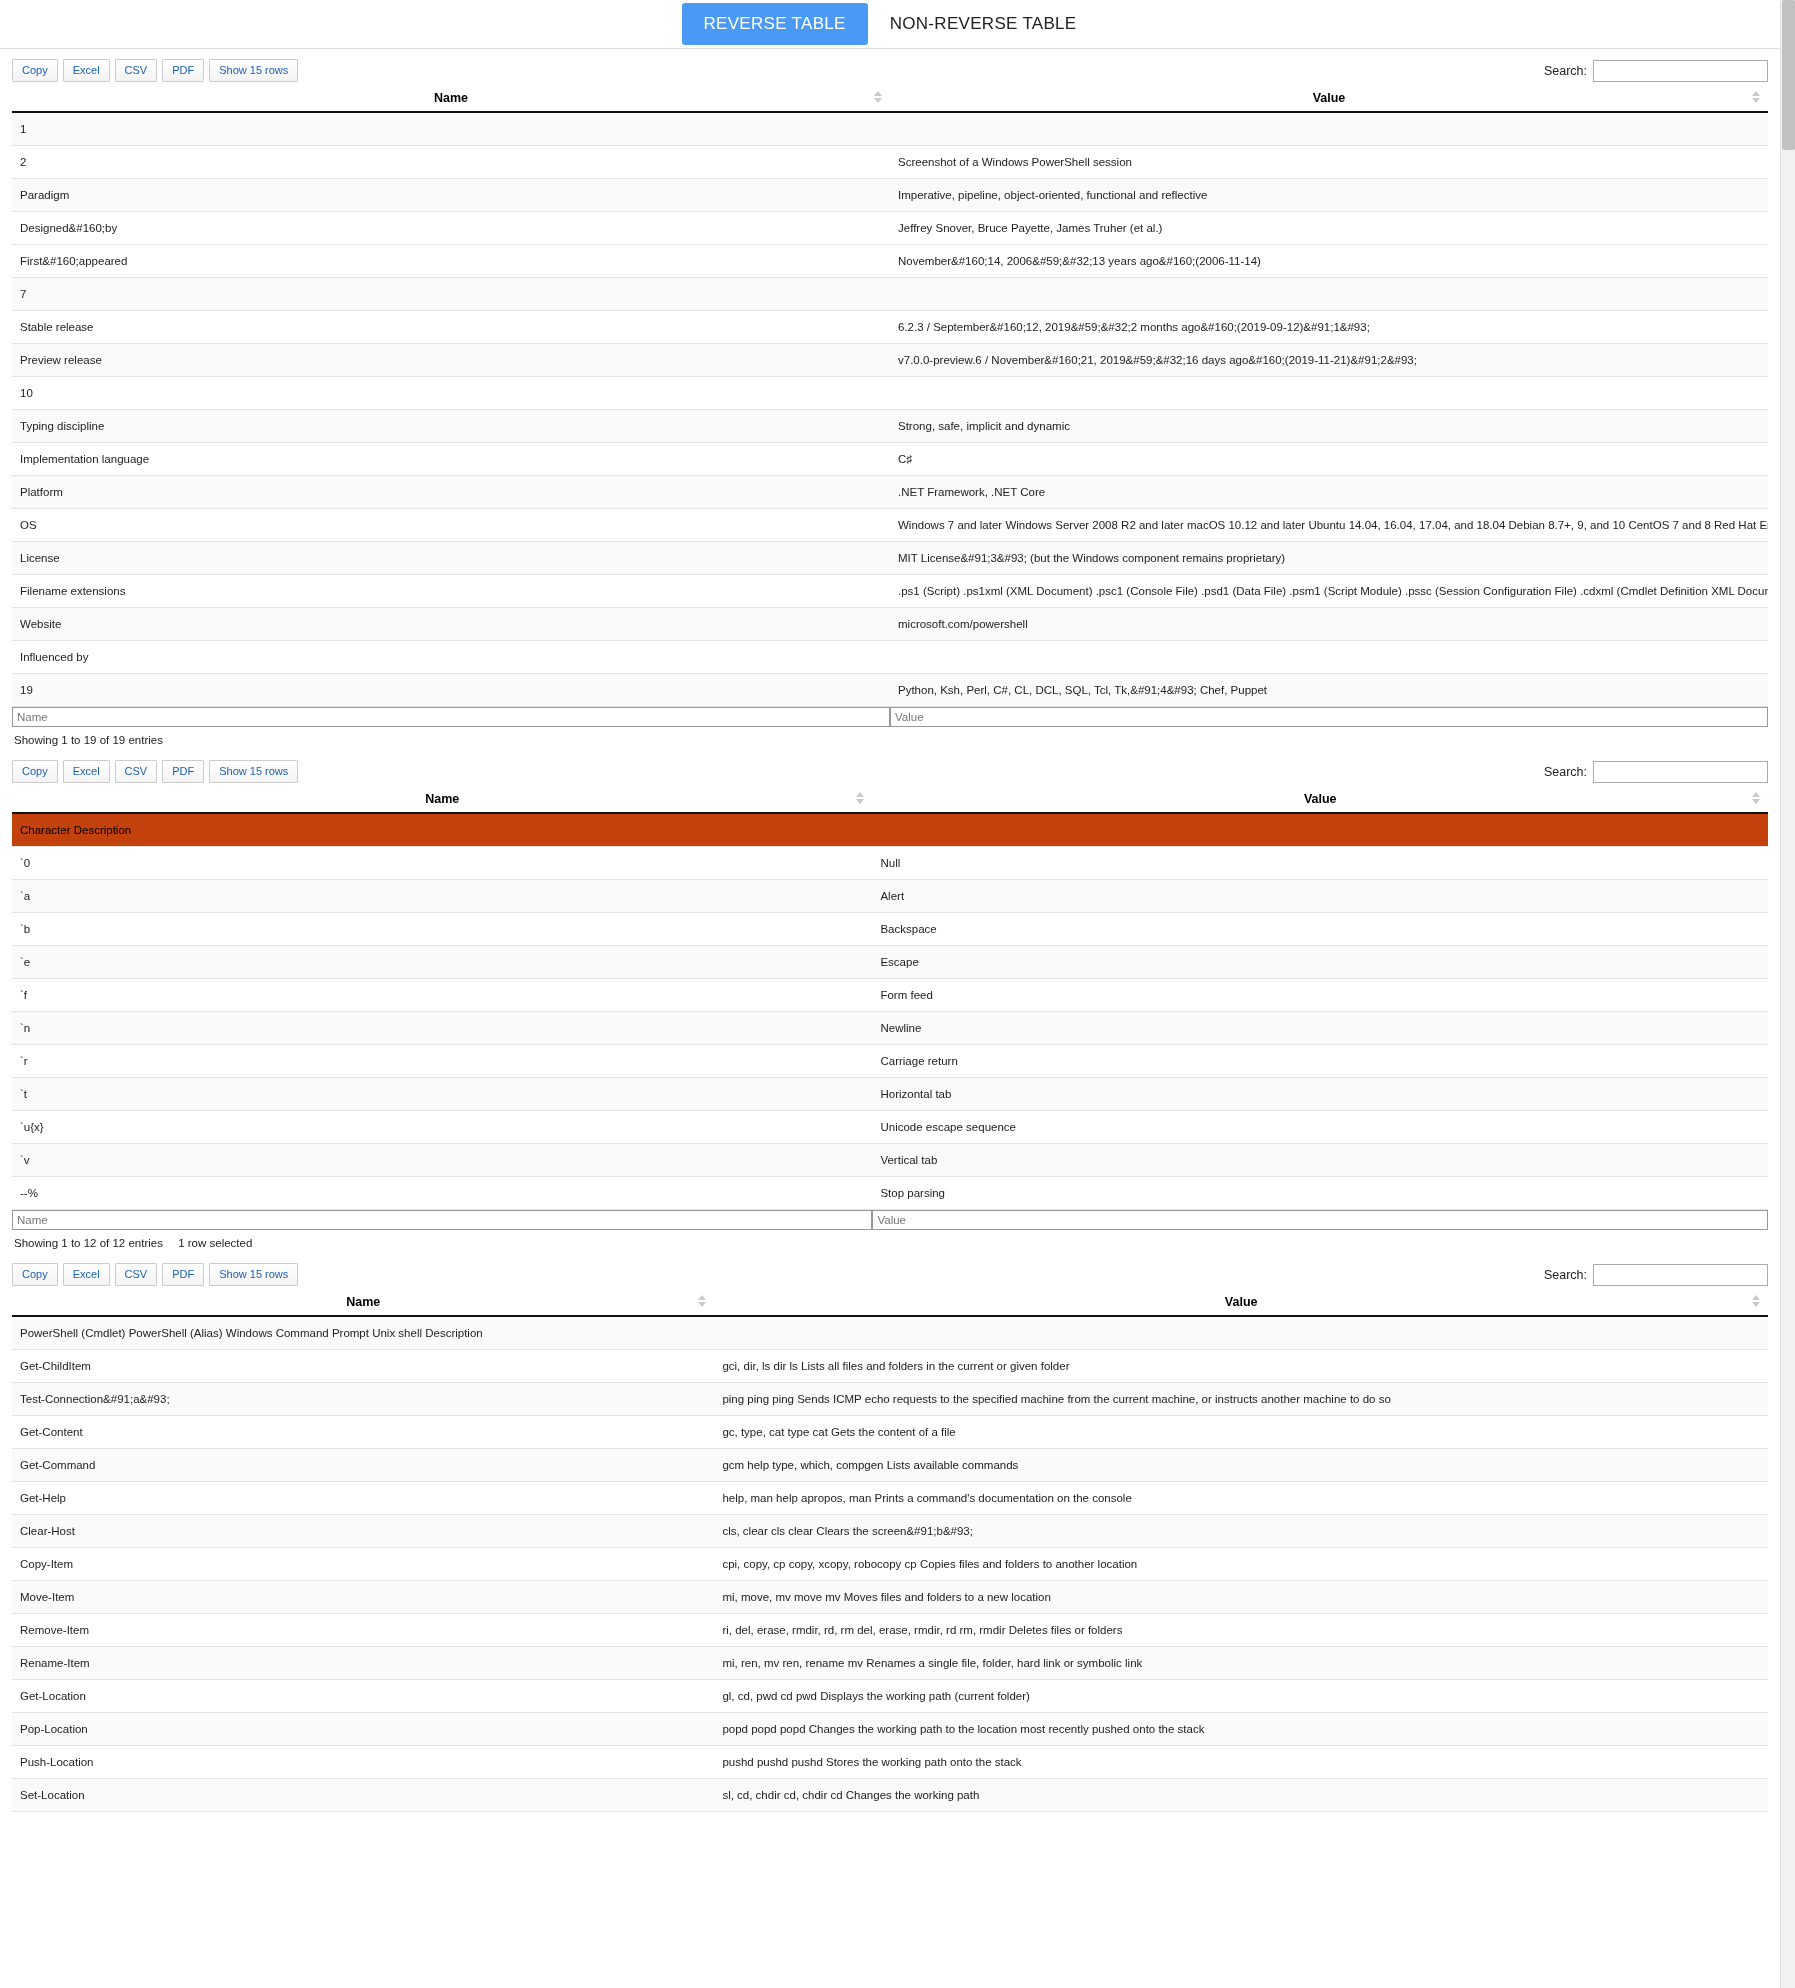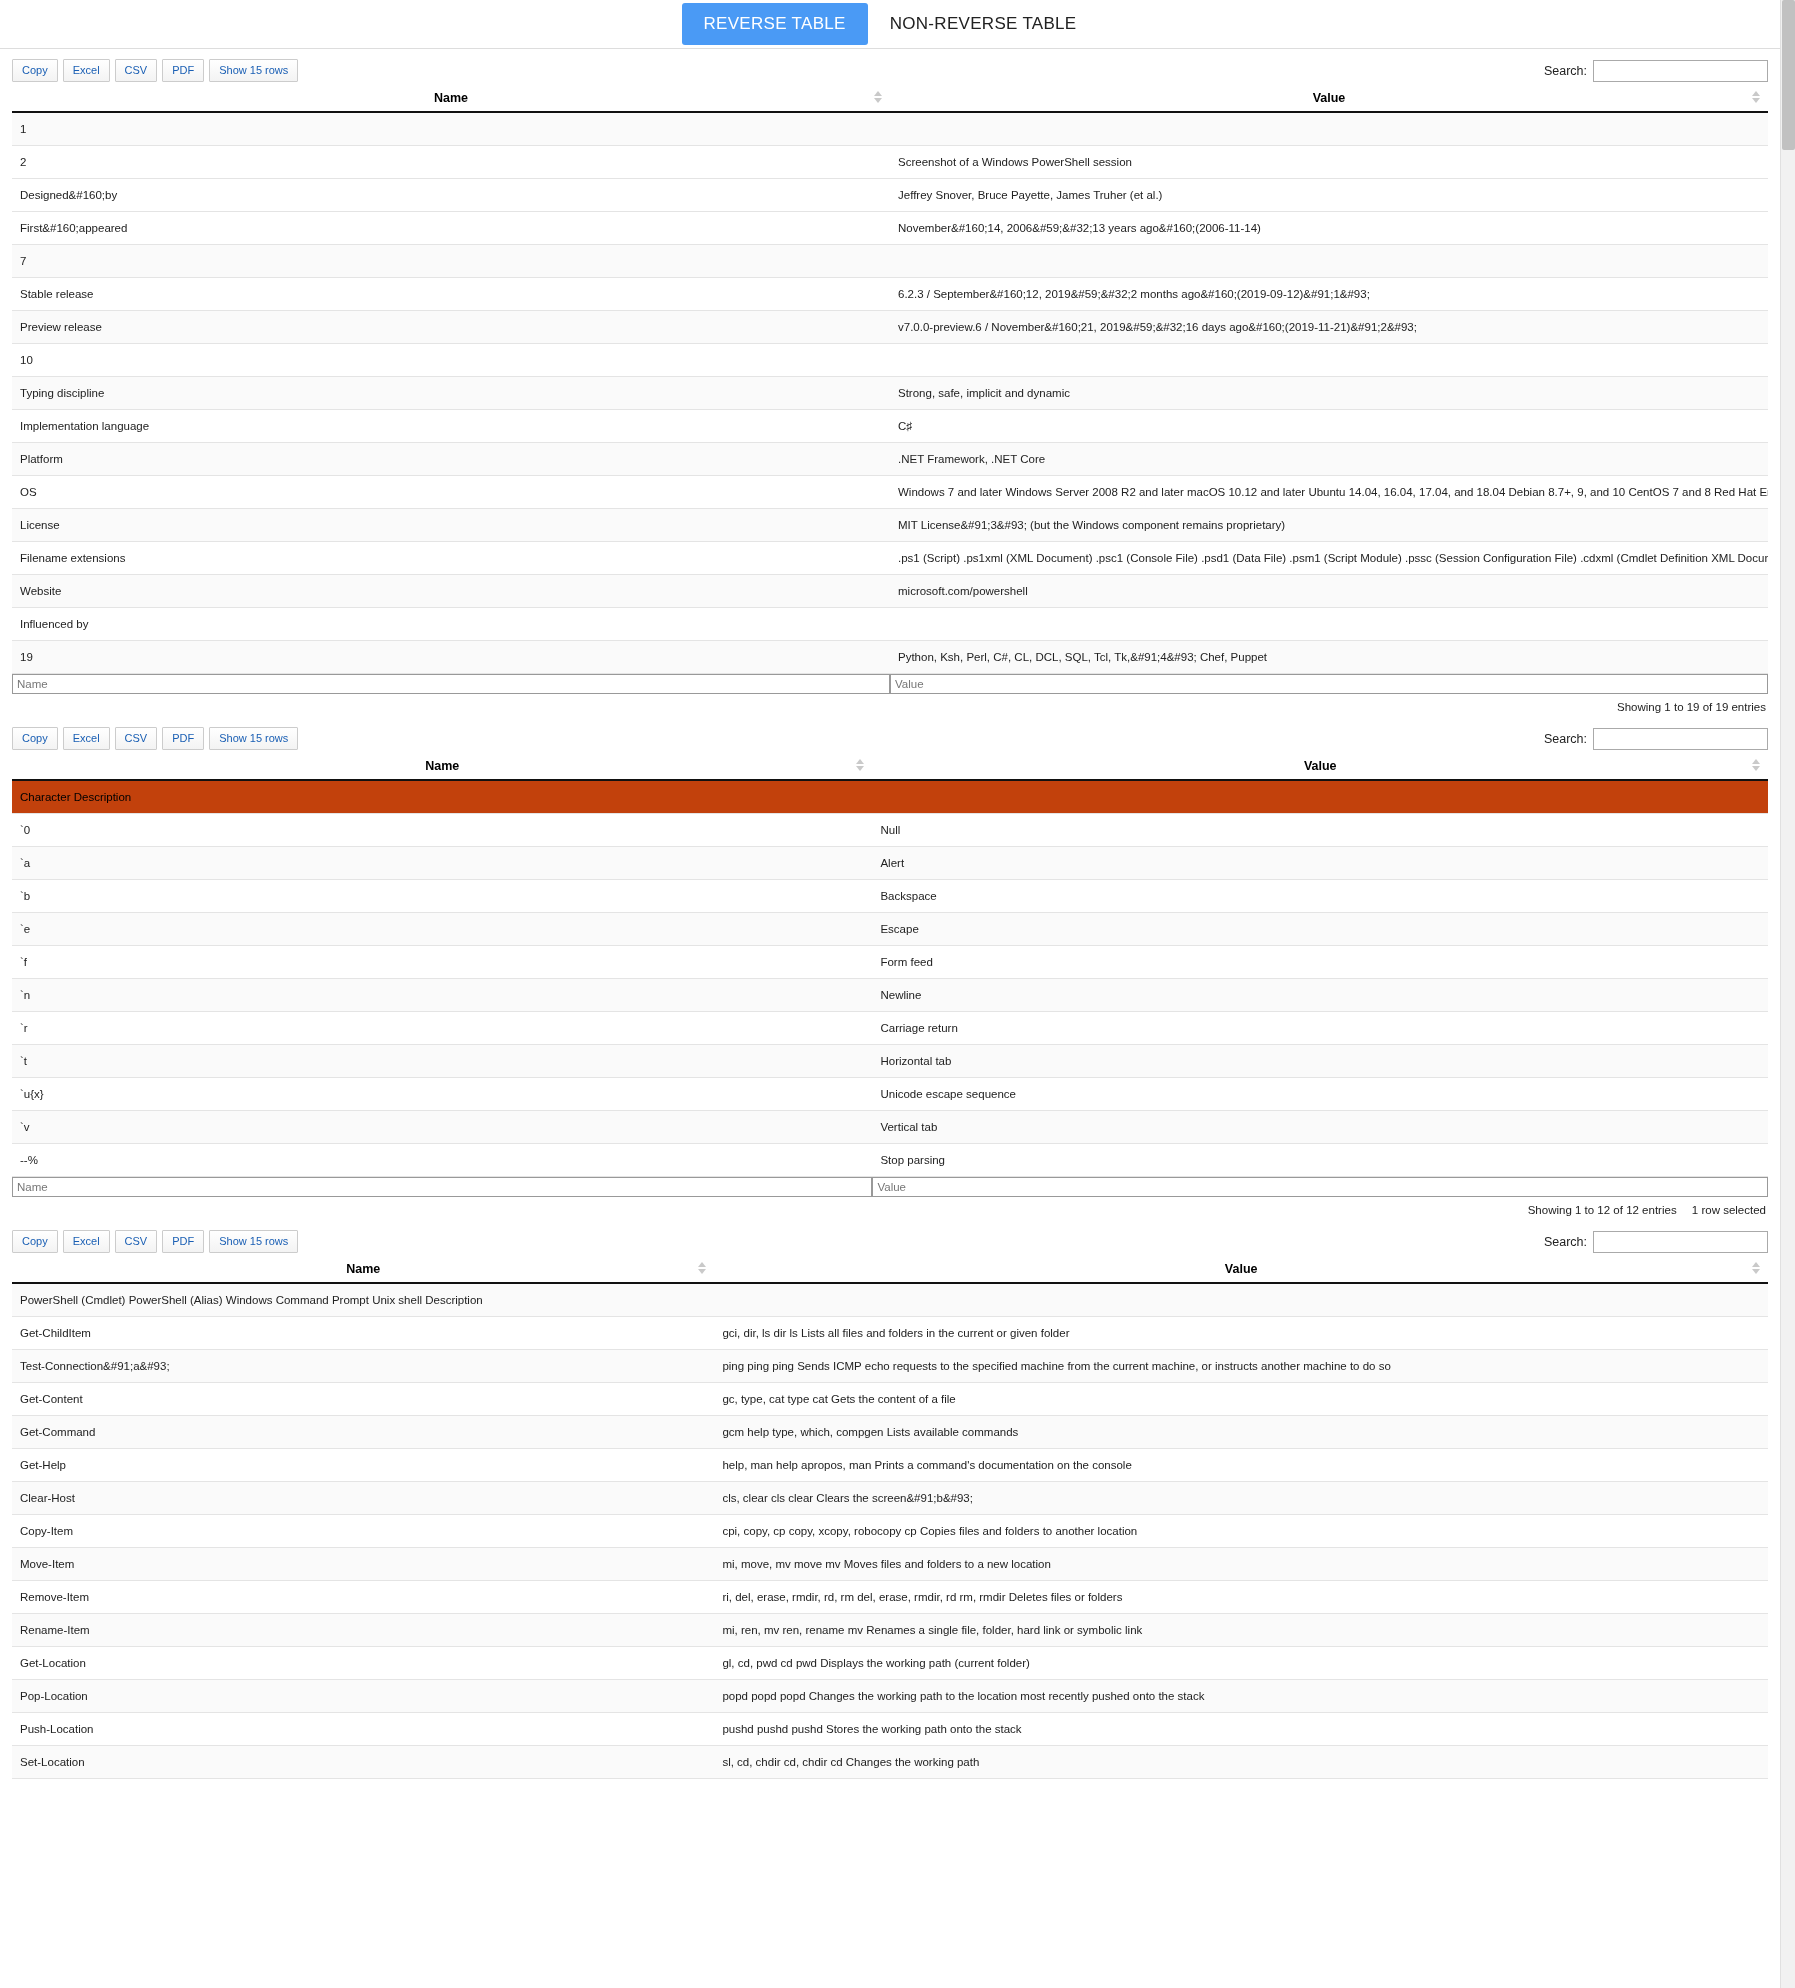--- a/index.html
+++ b/index.html
@@ -140,21 +140,20 @@
     color: #555;
     font-family: "Liberation Sans", sans-serif;
     outline: none;
   }
   .foot-input::placeholder { color:#777; opacity:1; }
 
   .info {
     font-size: 11.5px;
     color: #222222;
     padding: 7px 2px 4px 2px;
-    text-align: right;
   }
   .info .sel { margin-left: 12px; }
 
   
   .pagescroll {
     position: absolute;
     top: 0; right: 0;
     width: 15px;
     height: 1988px;
     background: #f1f1f1;
@@ -223,20 +222,24 @@
         </tr>
       </thead>
       <tbody id="tbody-1">
           <tr class="odd">
             <td>1</td>
             <td></td>
           </tr>
           <tr class="even">
             <td>2</td>
             <td>Screenshot of a Windows PowerShell session</td>
+          </tr>
+          <tr class="odd">
+            <td>Paradigm</td>
+            <td>Imperative, pipeline, object-oriented, functional and reflective</td>
           </tr>
           <tr class="even">
             <td>Designed&amp;#160;by</td>
             <td>Jeffrey Snover, Bruce Payette, James Truher (et al.)</td>
           </tr>
           <tr class="even">
             <td>First&amp;#160;appeared</td>
             <td>November&amp;#160;14, 2006&amp;#59;&amp;#32;13 years ago&amp;#160;(2006-11-14)</td>
           </tr>
           <tr class="odd">

